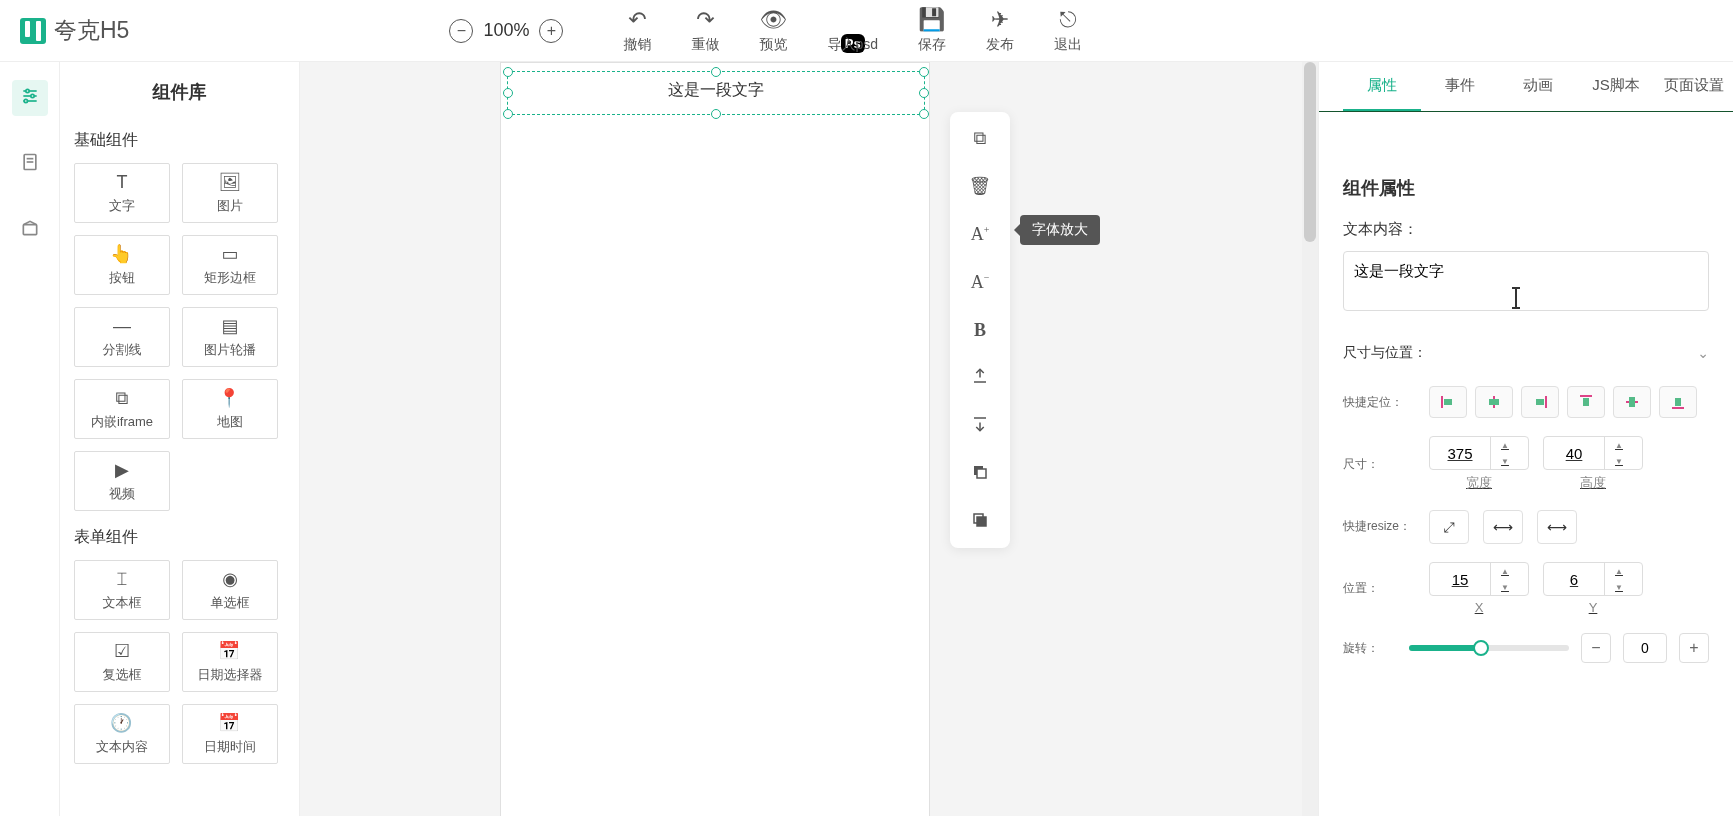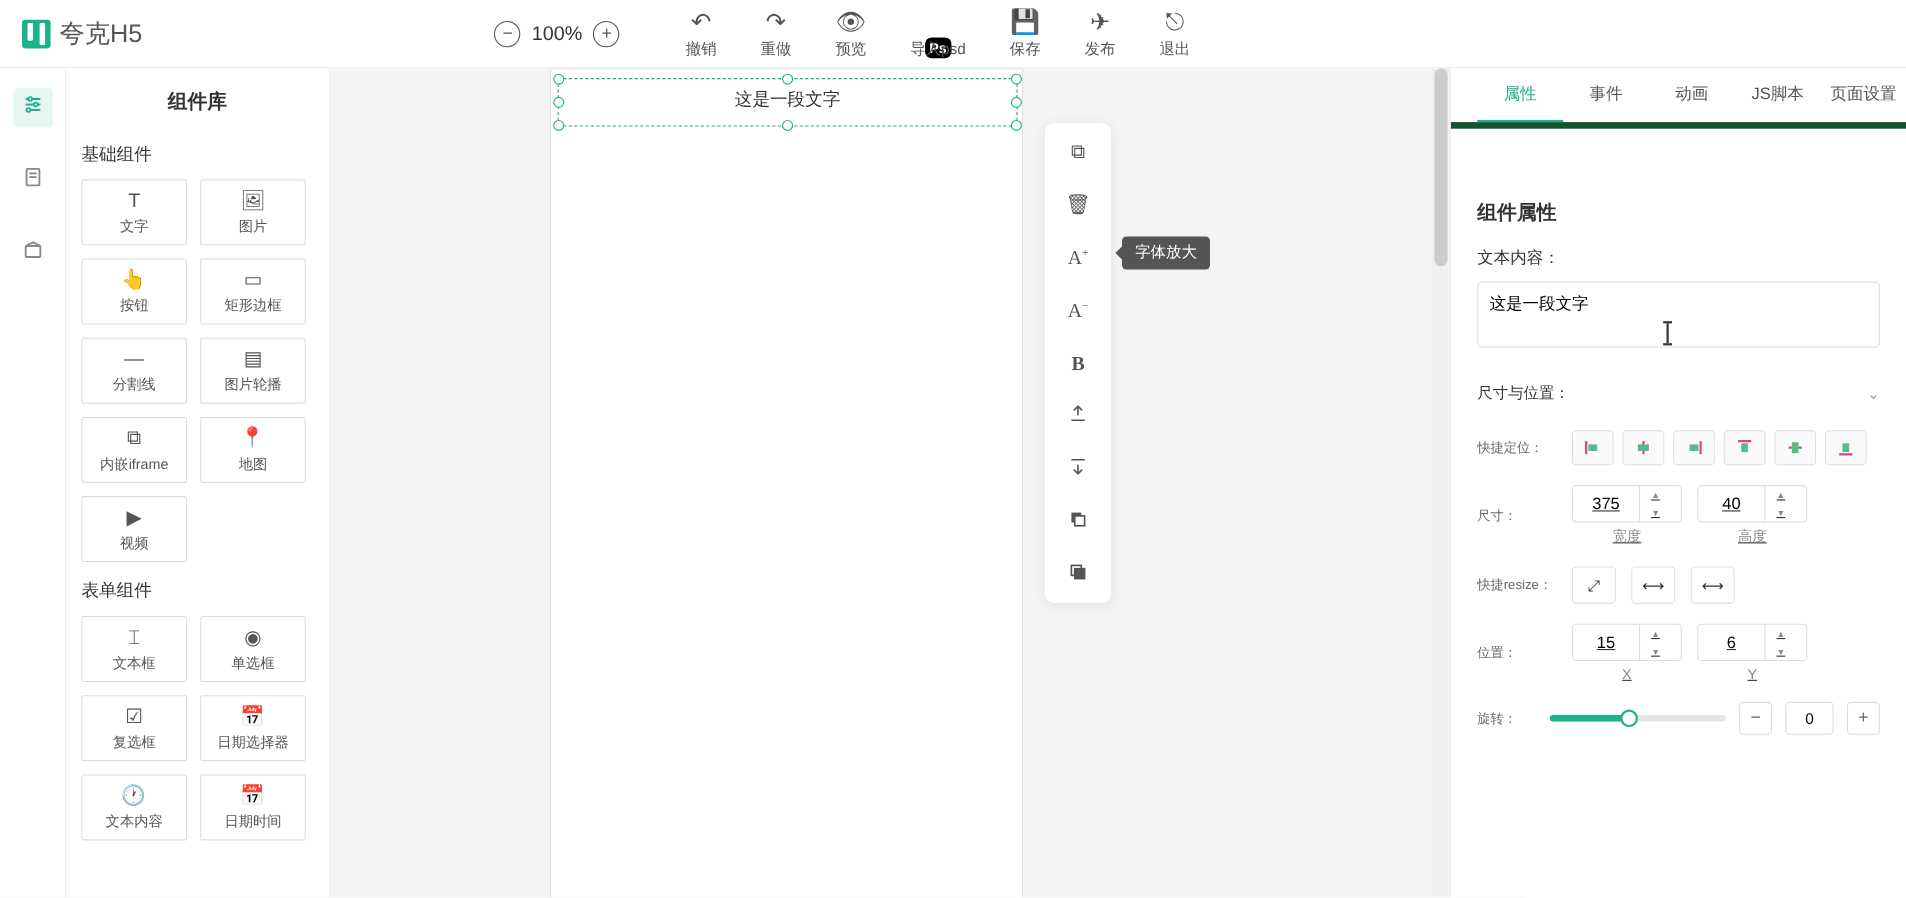--- a/index.html
+++ b/index.html
@@ -55,21 +55,21 @@
 .float-tools { position:absolute; left: 650px; top: 50px; width: 60px; background:#fff; border-radius:8px; box-shadow:0 2px 12px rgba(0,0,0,0.08); display:flex; flex-direction:column; align-items:center; padding: 12px 0; gap: 20px; }
 .ft-item { width:36px; height:28px; display:flex; align-items:center; justify-content:center; color:#555; cursor:pointer; font-size:18px; position:relative; }
 .tooltip { position:absolute; left: 720px; top: 153px; background:#555; color:#fff; padding:6px 12px; border-radius:4px; font-size:14px; white-space:nowrap; }
 .tooltip::before { content:''; position:absolute; left:-6px; top:50%; margin-top:-6px; border:6px solid transparent; border-right-color:#555; border-left:none; }
 
 .scrollbar-track { position:absolute; right:0; top:0; width:16px; height:100%; background:#f0f0f0; }
 .scrollbar-thumb { position:absolute; right:2px; top:0; width:12px; height:180px; background:#ccc; border-radius:6px; }
 
 
 .right-panel { width: 415px; border-left:1px solid #eee; display:flex; flex-direction:column; }
-.rp-tabs { display:flex; border-bottom:6px solid #14532d;padding-left:24px; }
+.rp-tabs { display:flex; border-bottom:1px solid #14532d;padding-left:24px; }
 .rp-tab { flex:1; text-align:center; padding:14px 0; cursor:pointer; font-size:15px; color:#555; }
 .rp-tab.active { color:#1ab28b; border-bottom:2px solid #1ab28b; }
 .rp-body { flex:1; overflow-y:auto; padding: 20px 24px; overflow-x:hidden; }
 .rp-h { font-size: 18px; font-weight:600; margin-bottom: 20px; margin-top: 44px; }
 .rp-label { font-size:15px; color:#333; margin-bottom: 12px; }
 .rp-textarea { width:100%; height:60px; border:1px solid #ddd; border-radius:4px; padding:10px; font-size:15px; resize:none; font-family:inherit; margin-bottom: 30px; }
 .rp-row { display:flex; align-items:center; margin-bottom: 18px; gap: 14px; }
 .rp-row .row-label { width: 72px; font-size:12px; color:#666; }
 .rp-collapsible { display:flex; align-items:center; justify-content:space-between; margin-bottom: 24px; cursor:pointer; }
 .align-btns { display:flex; gap:8px; }

